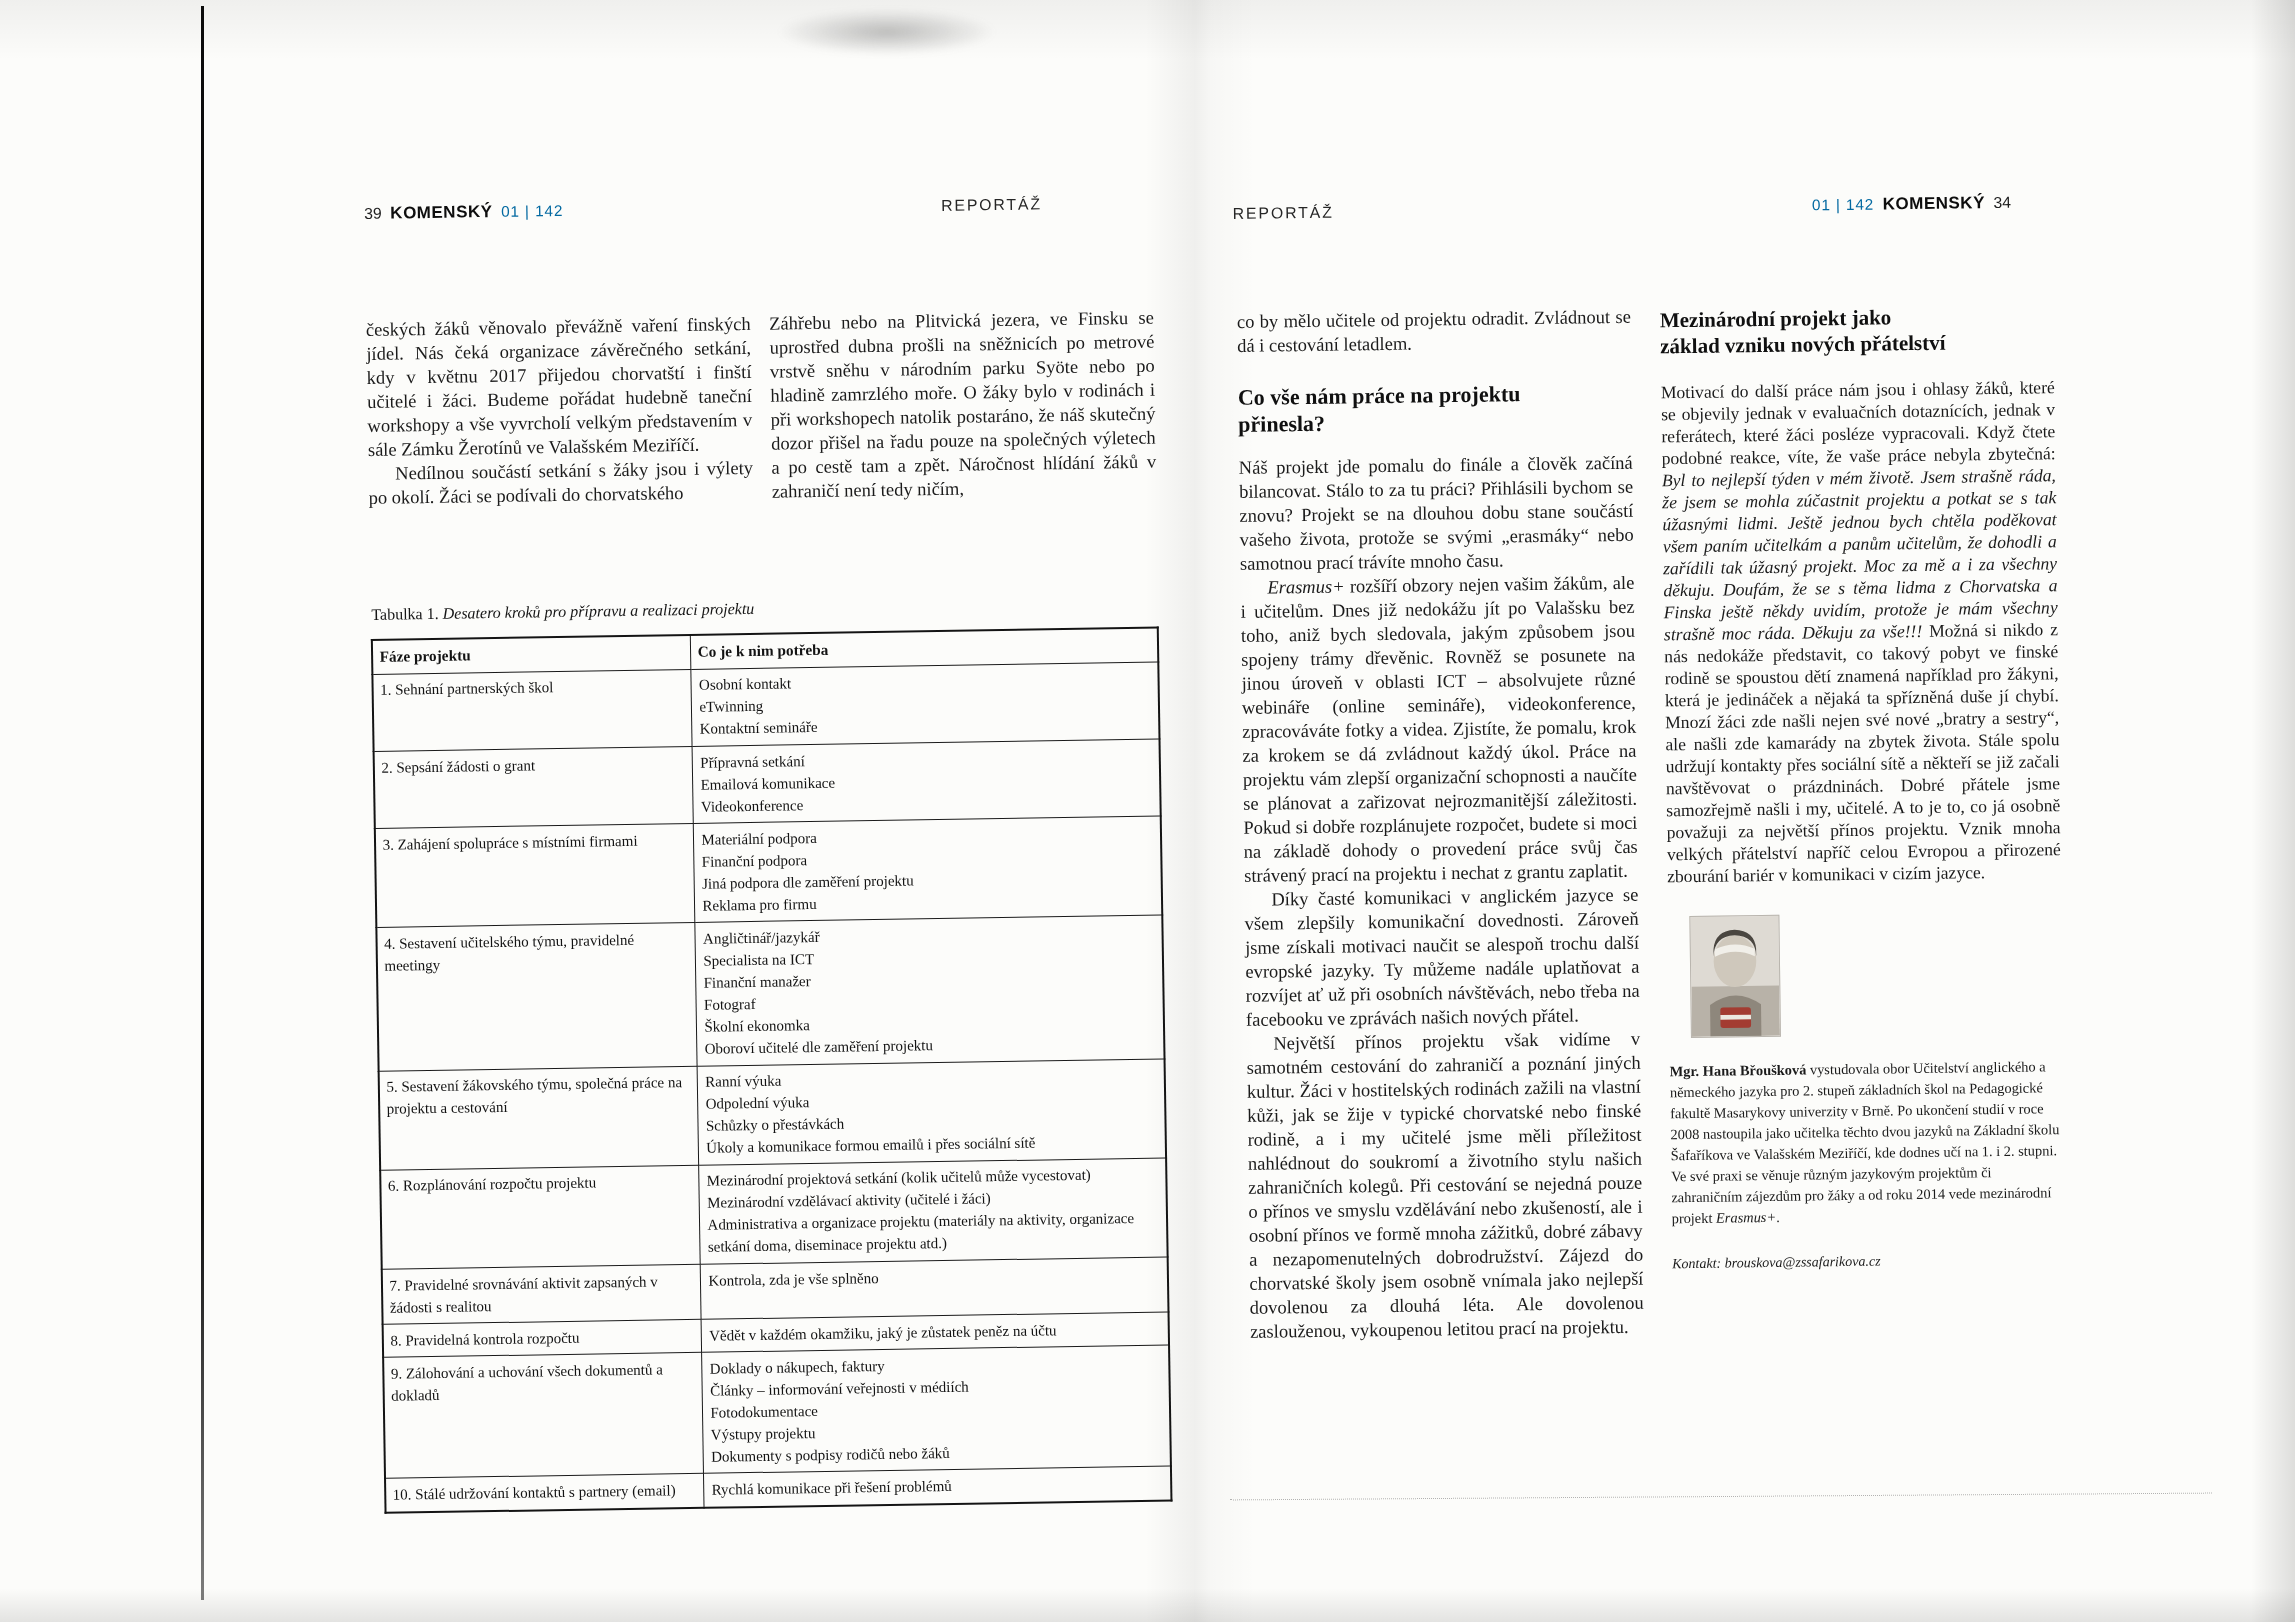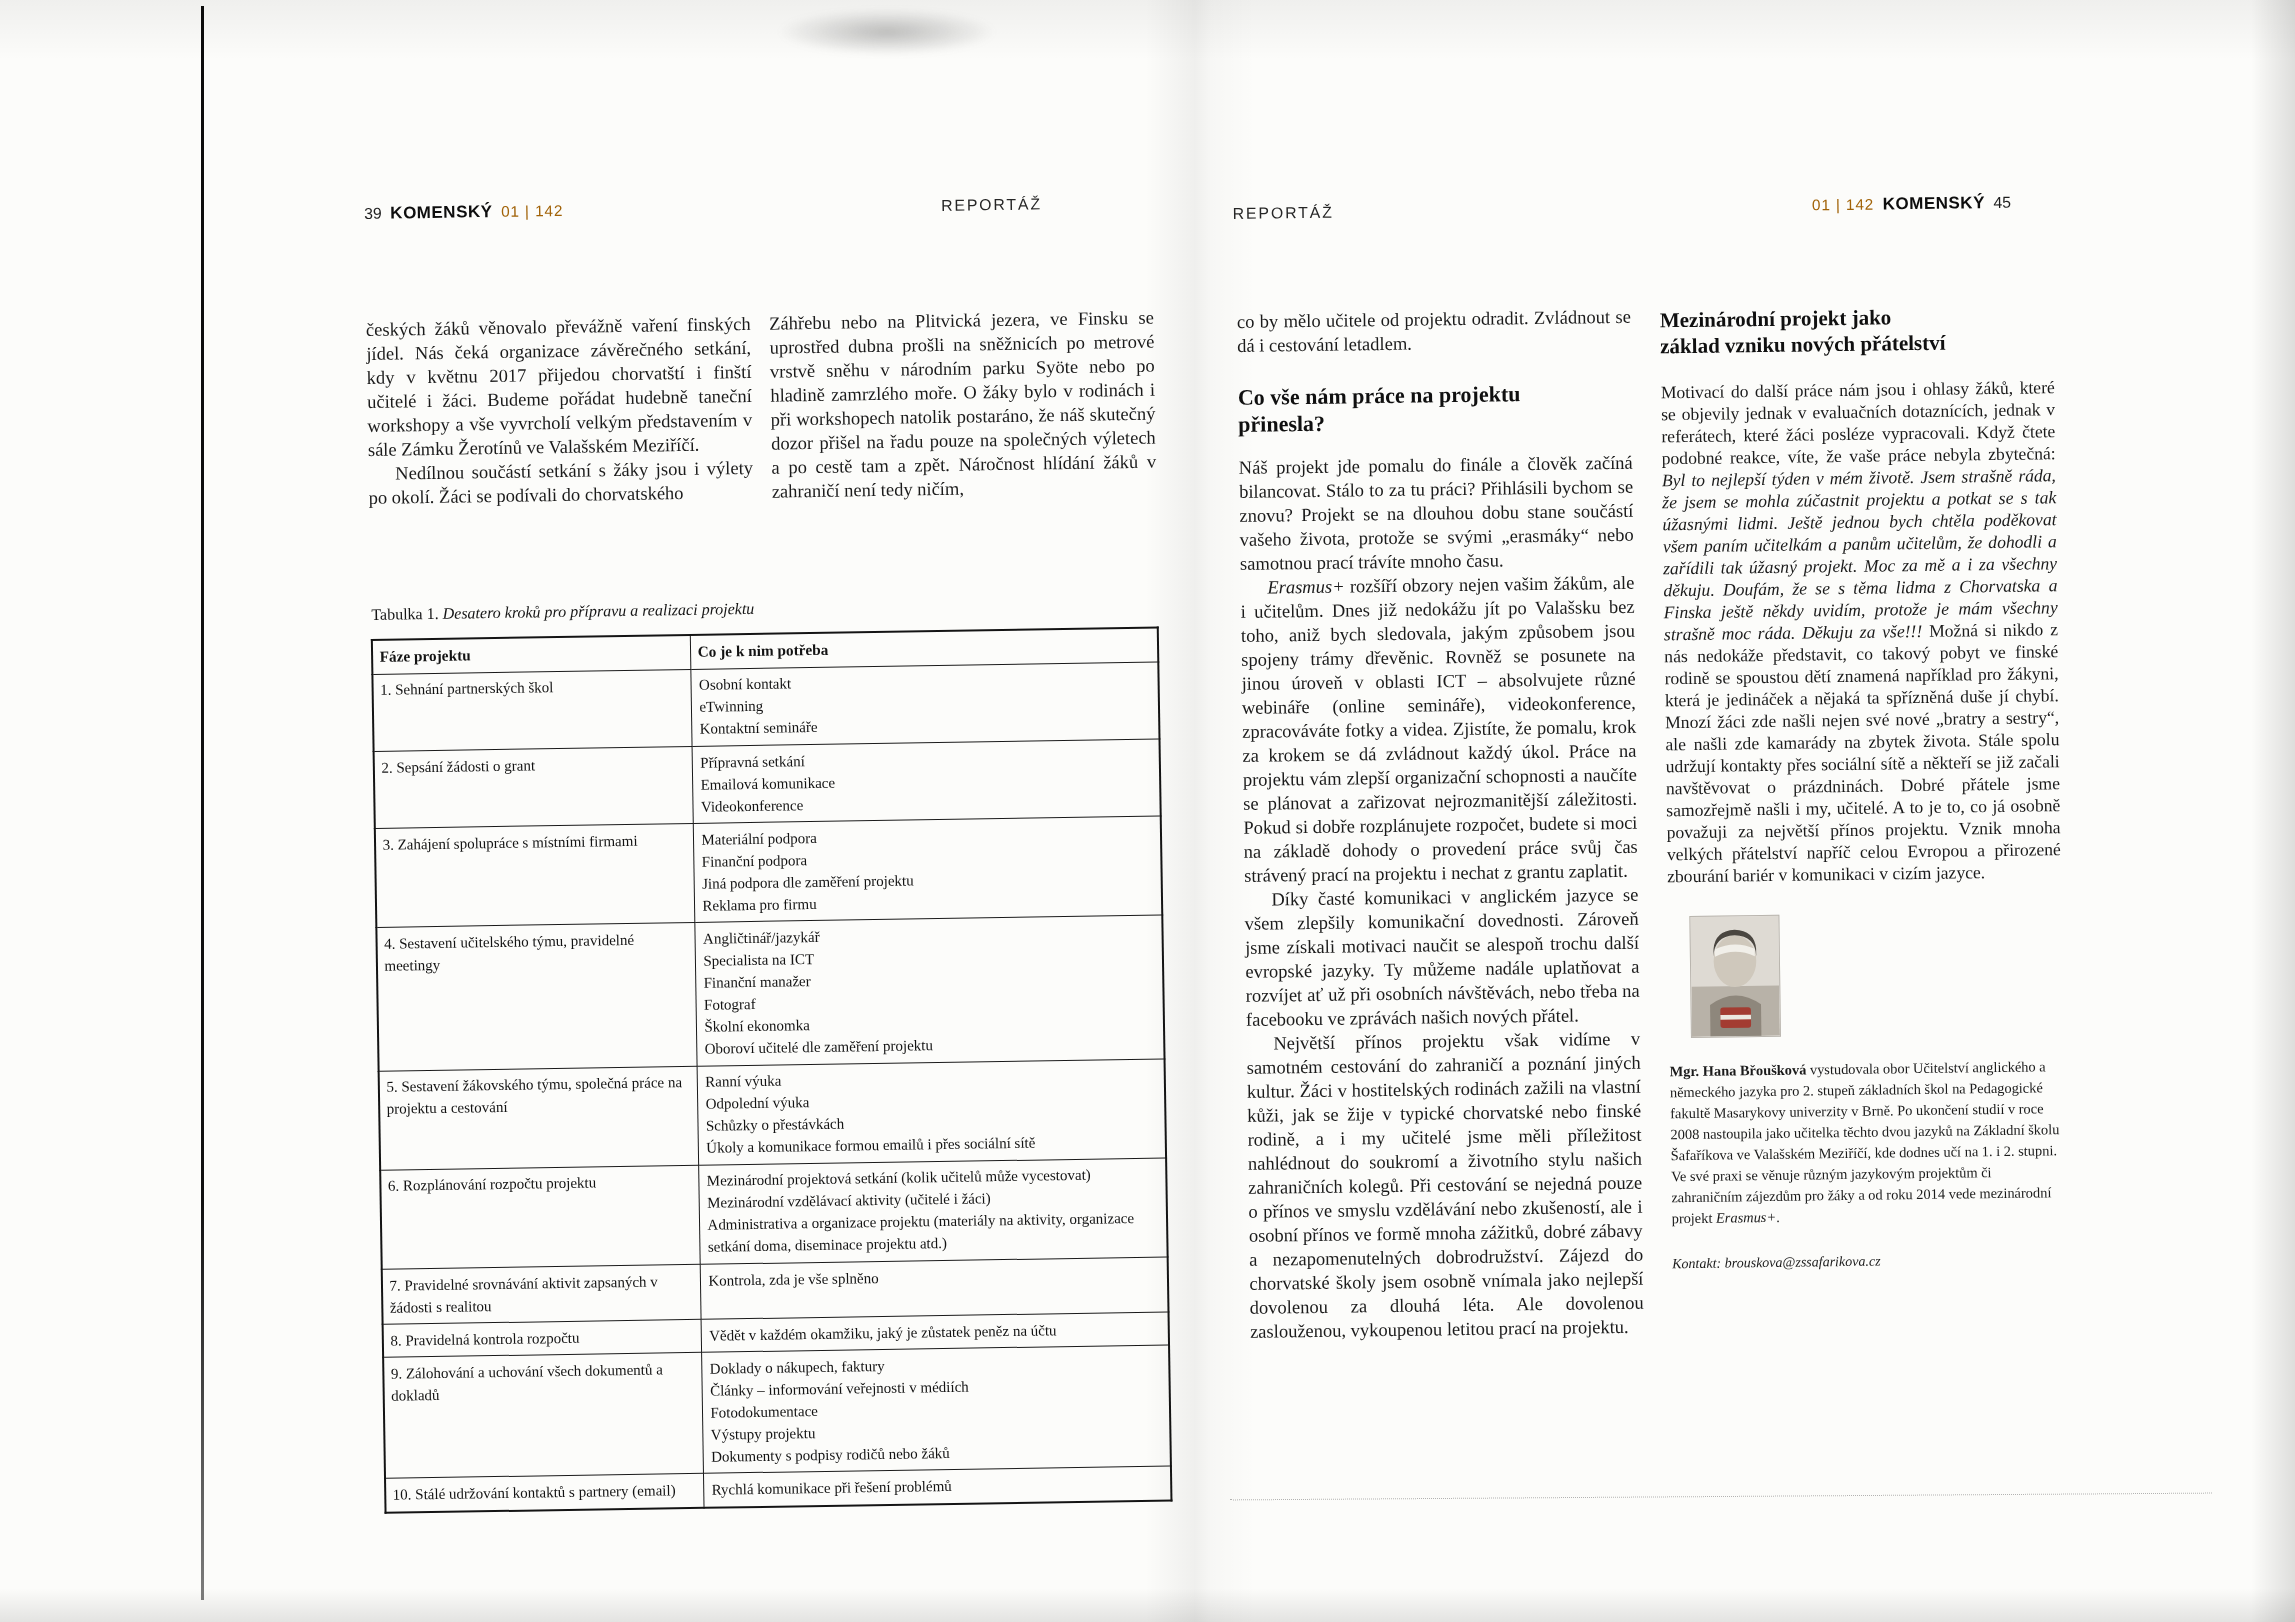--- a/index.html
+++ b/index.html
@@ -28,21 +28,21 @@
   .page{position:absolute;color:#1b1b1b;}
   .page-left{left:364px;top:204px;width:788px;height:1344px;
     transform:rotate(-.9deg);transform-origin:top left;}
   .page-right{left:1227px;top:203px;width:839px;height:1381px;
     transform:rotate(-.75deg);transform-origin:top left;}
 
   header{position:relative;height:37px;
     font-family:"Liberation Sans","DejaVu Sans",sans-serif;}
   .ph-num{font-size:15.8px;color:#1d1d1d;}
   .brand{font-weight:700;font-size:17px;letter-spacing:0.5px;color:#0e0e0e;margin:0 6.5px;}
-  .issue{font-size:15.3px;color:#a16207;letter-spacing:0.9px;}
+  .issue{font-size:15.3px;color:#0369a1;letter-spacing:0.9px;}
   .section{position:absolute;top:1.9px;font-size:15.8px;letter-spacing:1.9px;color:#262626;}
   .page-left .section{left:577px;}
   .page-right .section{left:5.6px;}
   .hdr-right{position:absolute;right:55px;top:0;white-space:nowrap;}
 
   .cols{position:absolute;display:flex;}
   .page-left .cols{top:114px;left:0;width:788px;gap:18.5px;}
   .page-right .cols{top:107px;left:8.3px;gap:29px;}
   .col{width:385px;font-size:18.5px;line-height:24px;text-align:justify;}
   .page-right .col{width:394px;}
@@ -199,21 +199,21 @@
         </tbody>
     </table>
   </div>
 
   <div class="page page-right">
     <header>
       <span class="section">REPORTÁŽ</span>
       <span class="hdr-right">
         <span class="issue">01 | 142</span>
         <span class="brand">KOMENSKÝ</span>
-        <span class="ph-num">45</span>
+        <span class="ph-num">34</span>
       </span>
     </header>
 
     <div class="cols">
       <div class="col">
         <div>
             <p><span>co by mělo učitele od projektu odradit. Zvládnout se dá i cestování letadlem.</span></p>
           </div>
         <h2>
           <span class="hl">Co vše nám práce na projektu</span>

